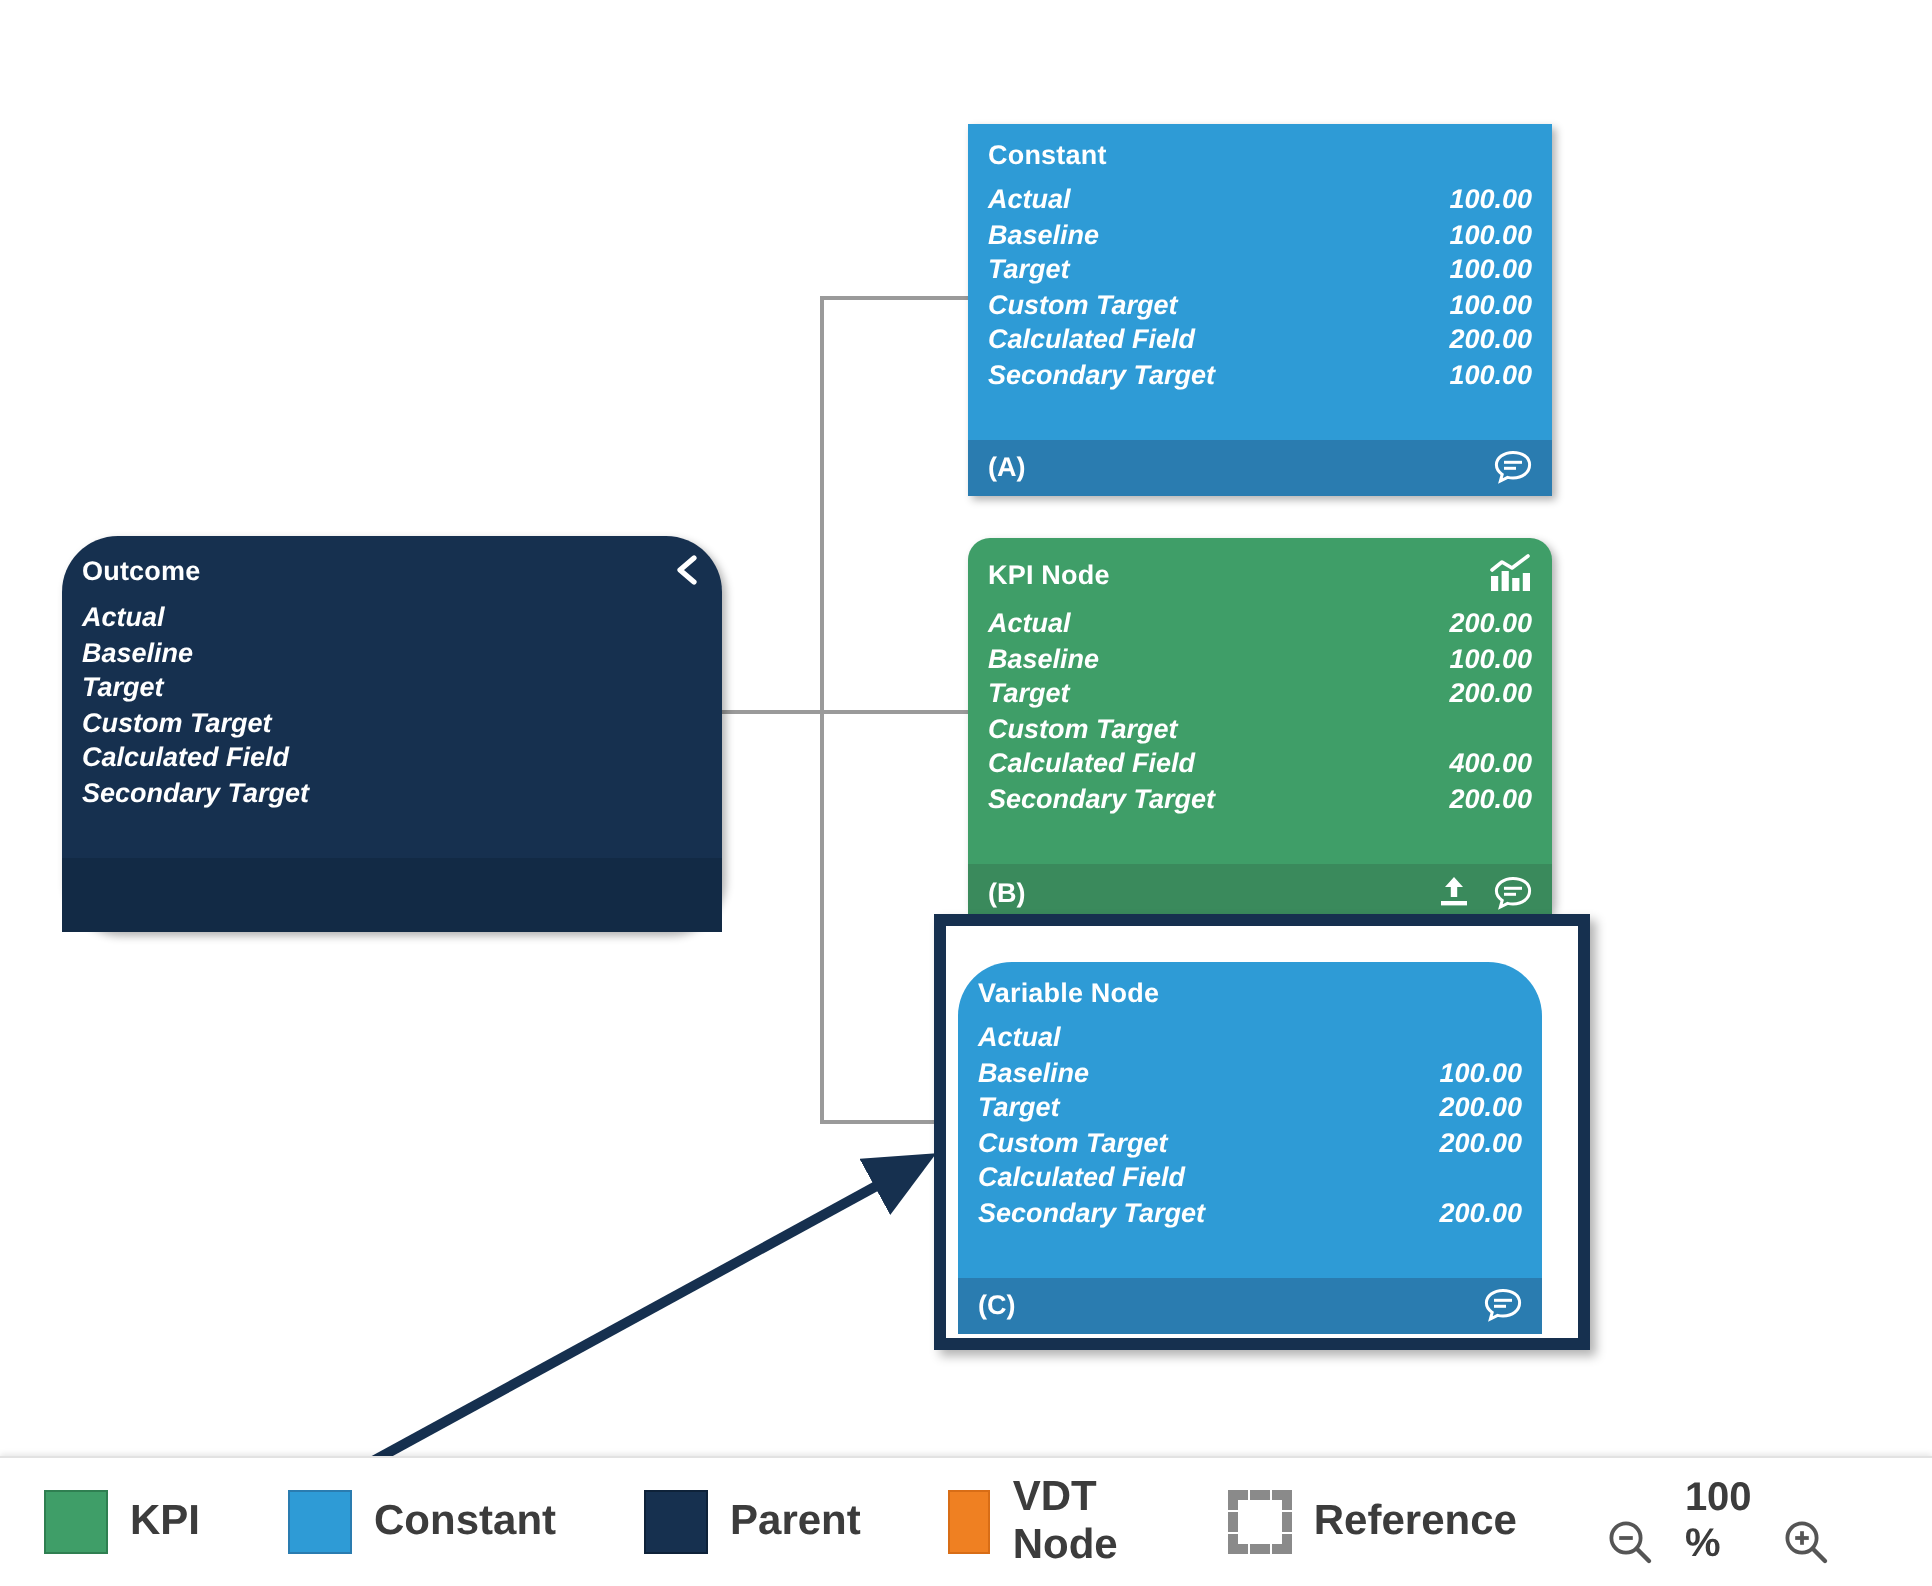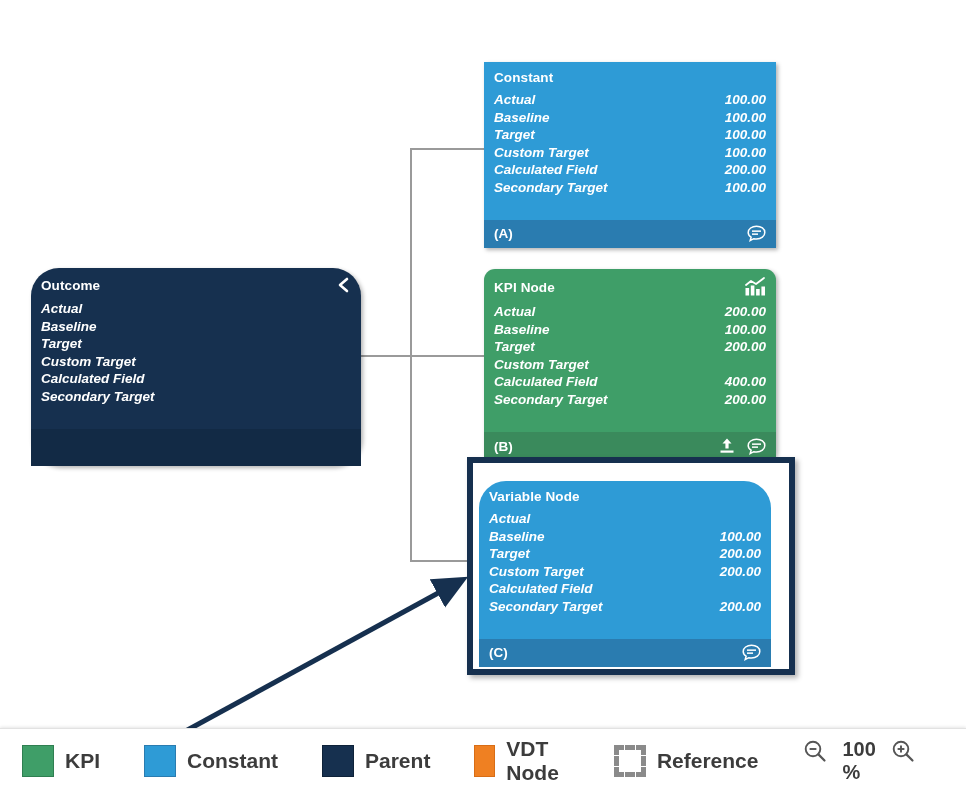--- a/index.html
+++ b/index.html
@@ -100,21 +100,21 @@
   .swatch.parent{background:#16304f;border:1px solid #0e2239;}
   .swatch.vdt{background:#ef8022;border:1px solid #d86d16;}
   .swatch.reference{
     background:#ffffff;
     border:5px dashed #8a8a8a;
   }
   .legend-label{
     font-size:21px;font-weight:bold;color:#3c3c3c;
     font-family:"Liberation Sans",sans-serif;
   }
-  #zoom-controls{display:flex;align-items:flex-start;margin-left:auto;margin-right:30px;gap:14px;}
+  #zoom-controls{display:flex;align-items:flex-end;margin-left:auto;margin-right:30px;gap:14px;}
   #zoom-level{font-size:20px;font-weight:bold;color:#3c3c3c;}
 </style>
 </head>
 <body>
 
 <div id="canvas">
 
   <div class="conn h" style="left:337px;top:355px;width:74px;"></div>
 
   <div class="conn v" style="left:410px;top:149px;height:412px;"></div>

